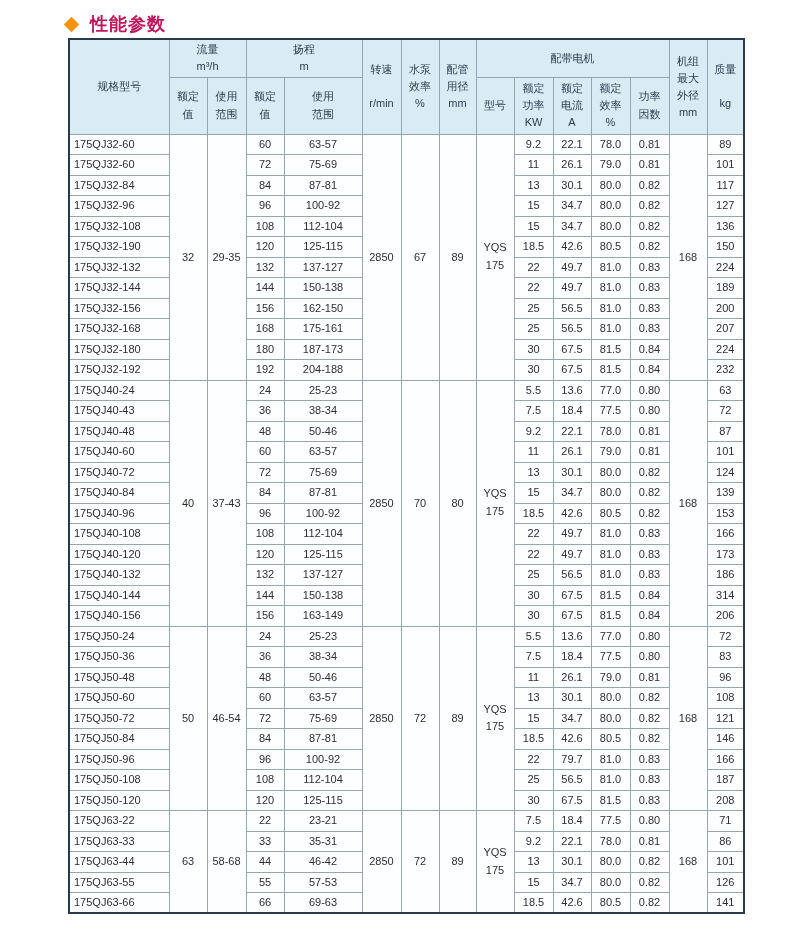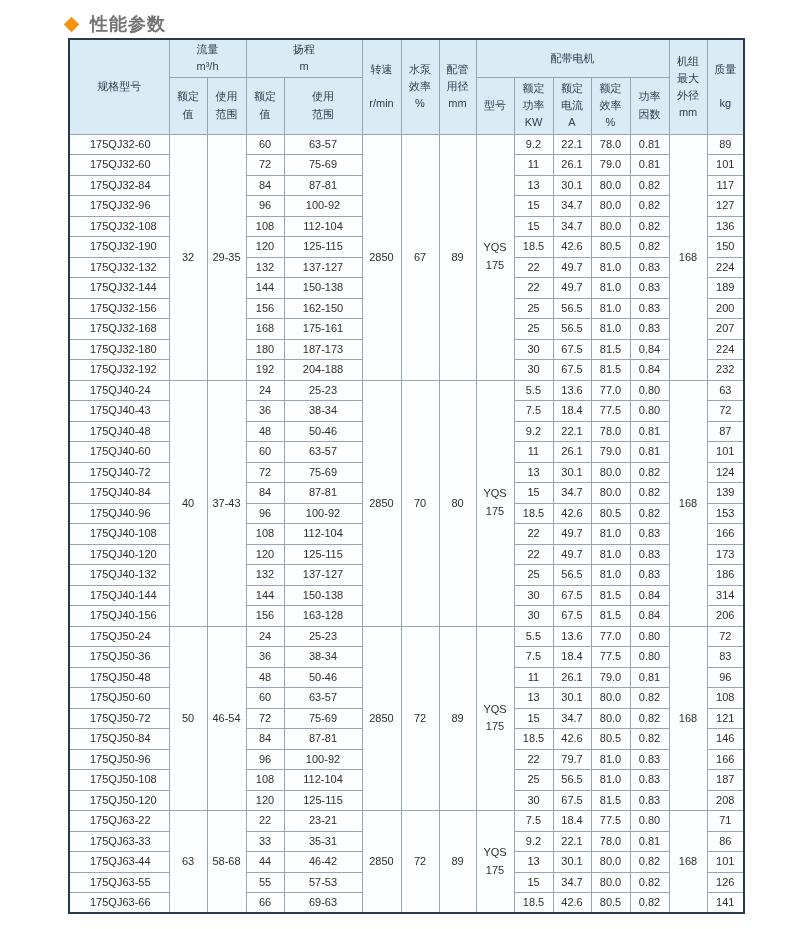--- a/index.html
+++ b/index.html
@@ -18,21 +18,21 @@
     height: 32px;
   }
   .diamond {
     width: 11px; height: 11px;
     background: #f5920f;
     transform: rotate(45deg);
     margin-right: 13px;
     flex: 0 0 auto;
   }
   .title-text {
-    font-size: 18px; font-weight: bold; color: #737373;
+    font-size: 18px; font-weight: bold; color: #be185d;
     letter-spacing: 1px; margin: 0;
   }
 
   table.spec {
     border-collapse: collapse;
     table-layout: fixed;
     width: 675px;
     margin: 6px 0 0 68px;
     border: 2px solid #2a3a4d;
   }
@@ -54,21 +54,21 @@
   .spec thead tr.h1 th { height: 38px; }
   .spec thead tr.h2 th { height: 57px; }
   .spec tbody td {
     height: 20.5px;
     background: #fdfeff;
     color: #2f2f2f;
     line-height: 1;
   }
   .spec tbody td.model {
     text-align: left;
-    padding-left: 20px;
+    padding-left: 4px;
   }
   .spec tbody td.pre { white-space: pre-line; line-height: 1.6; }
 </style>
 </head>
 <body>
 
 <div class="page">
 
   <div class="title-row">
     <span class="diamond"></span>
@@ -384,21 +384,21 @@
           <td>150-138</td>
           <td>30</td>
           <td>67.5</td>
           <td>81.5</td>
           <td>0.84</td>
           <td>314</td>
         </tr>
         <tr>
           <td class="model">175QJ40-156</td>
           <td>156</td>
-          <td>163-128</td>
+          <td>163-149</td>
           <td>30</td>
           <td>67.5</td>
           <td>81.5</td>
           <td>0.84</td>
           <td>206</td>
         </tr>
         <tr>
           <td class="model">175QJ50-24</td>
           <td rowspan="9">50</td>
           <td rowspan="9">46-54</td>

